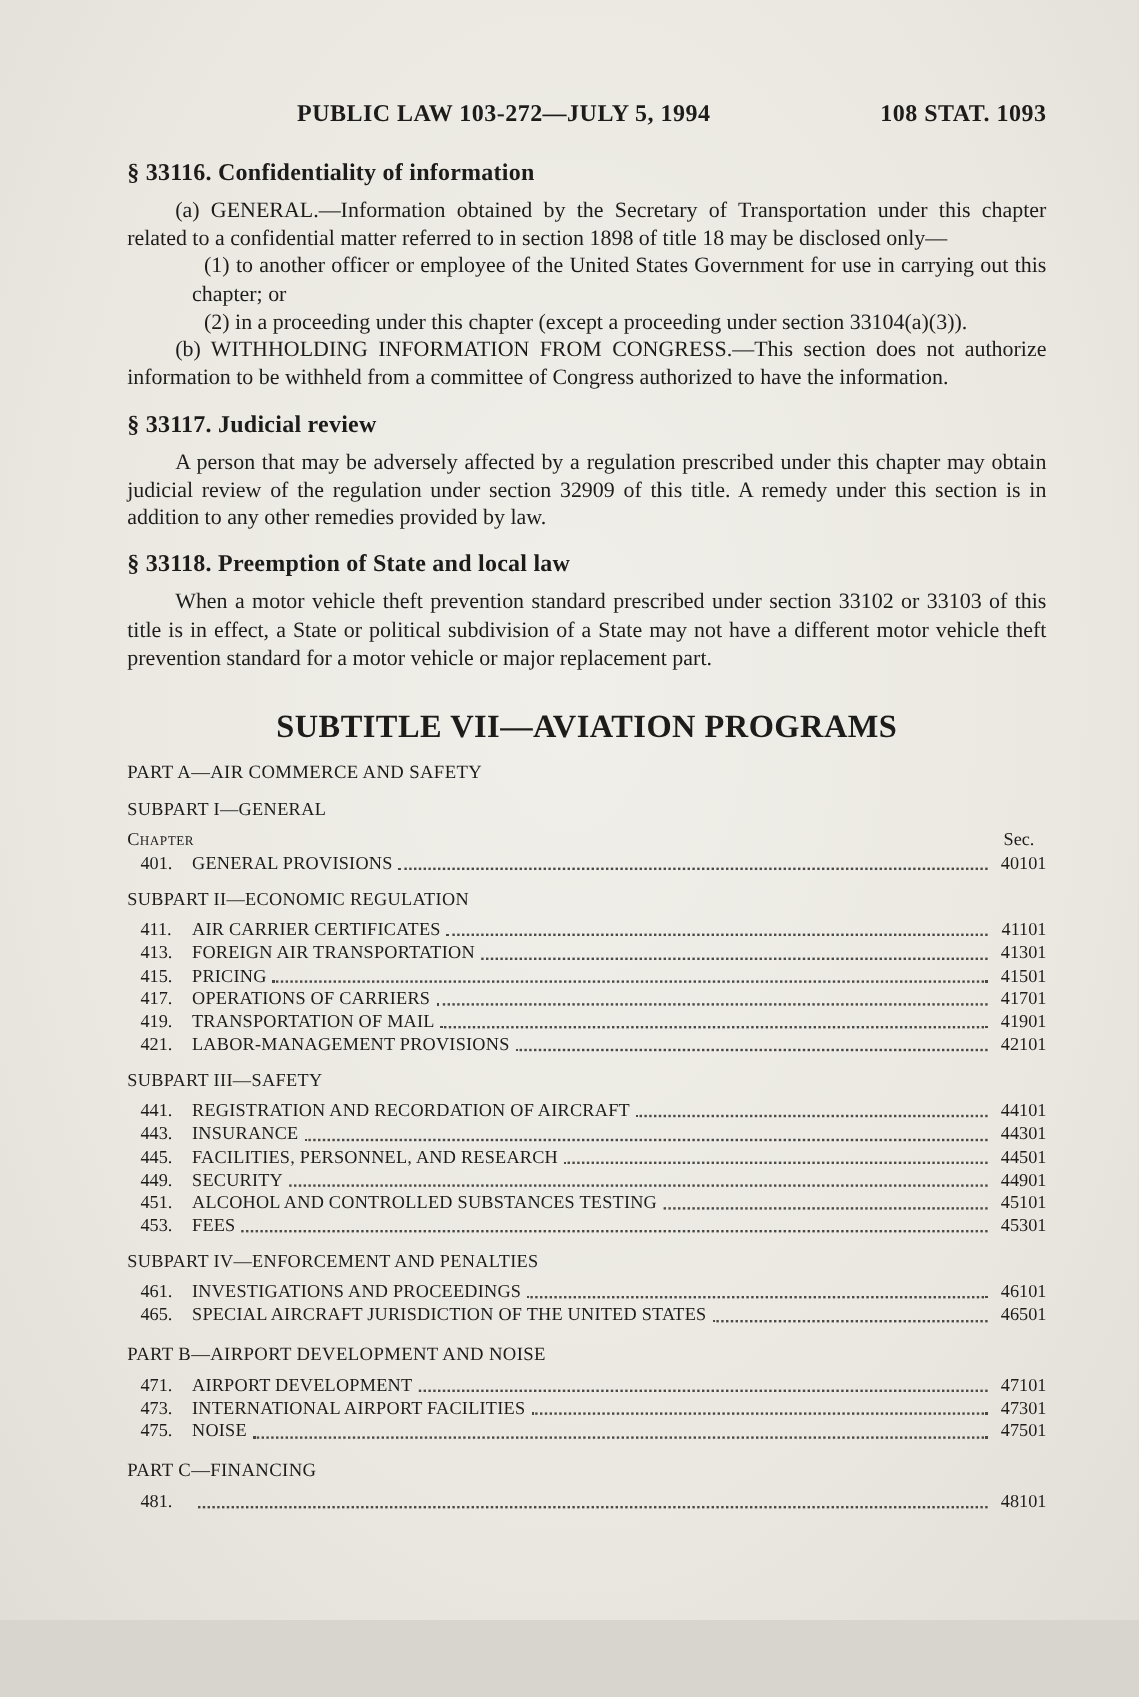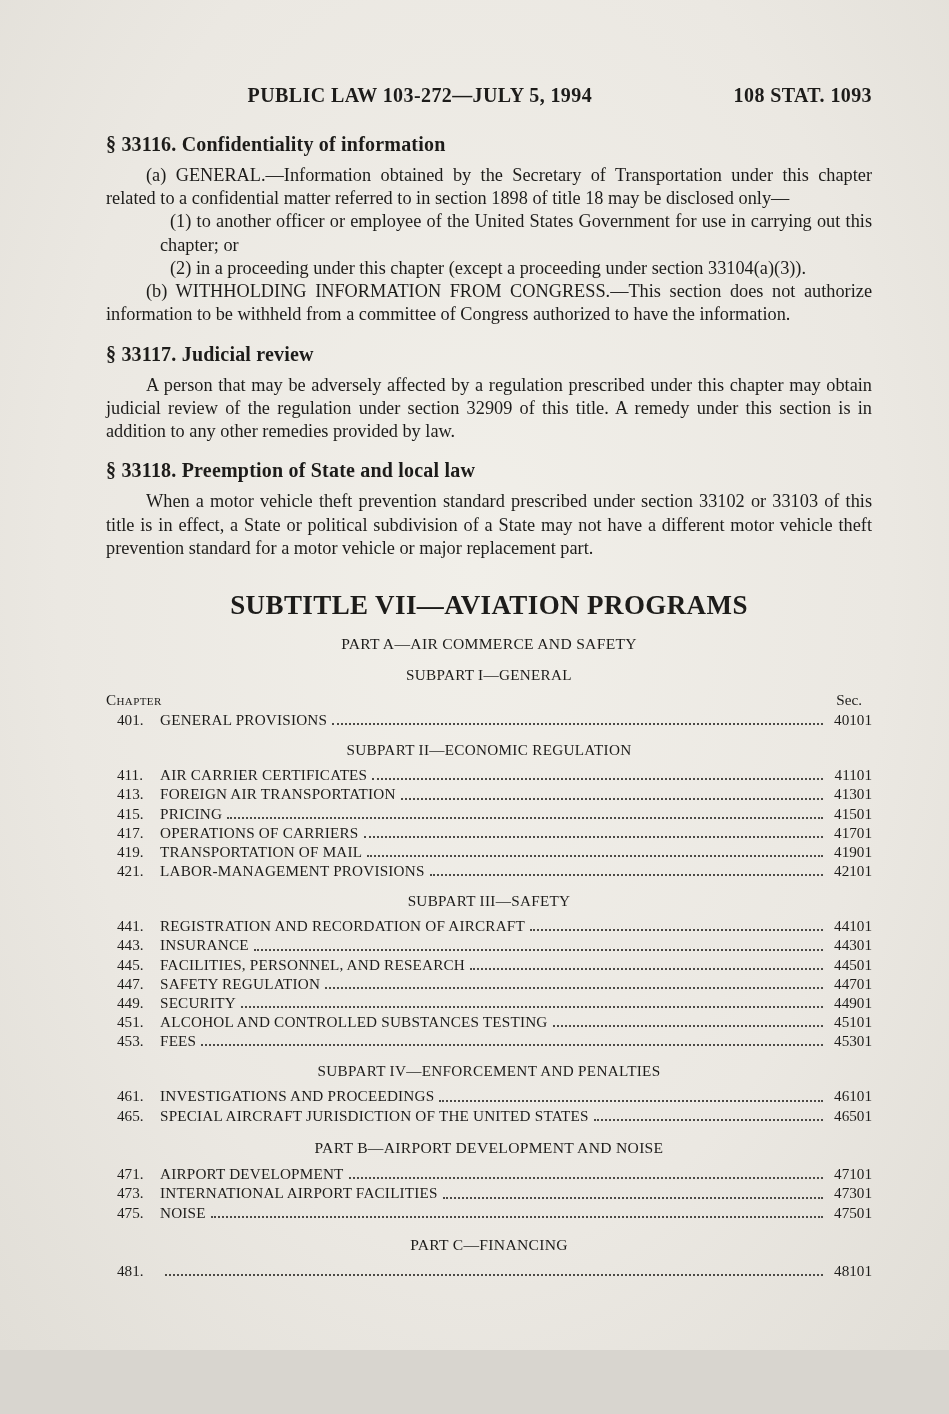--- a/index.html
+++ b/index.html
@@ -47,27 +47,27 @@
   .subtitle {
     text-align: center;
     font-weight: bold;
     font-size: 27px;
     letter-spacing: 0.4px;
     margin: 30px 0 10px 0;
   }
 
   .toc { font-size: 15.2px; line-height: 1.26; }
   .toc-part {
-    text-align: center;
+    text-align: left;
     font-size: 15.6px;
     letter-spacing: 0.3px;
     margin: 13px 0 7px 0;
   }
   .toc-subpart {
-    text-align: center;
+    text-align: left;
     font-size: 15.2px;
     letter-spacing: 0.3px;
     margin: 11px 0 6px 0;
   }
   .toc-colhead {
     display: flex;
     justify-content: space-between;
     align-items: flex-start;
     margin-bottom: 1px;
   }
@@ -187,26 +187,20 @@
           <span class="toc-dots"></span>
           <span class="toc-sec">44301</span>
         </div>
         <div class="toc-row">
           <span class="toc-num">445.</span>
           <span class="toc-title">FACILITIES, PERSONNEL, AND RESEARCH</span>
           <span class="toc-dots"></span>
           <span class="toc-sec">44501</span>
         </div>
         <div class="toc-row">
-          <span class="toc-num">447.</span>
-          <span class="toc-title">SAFETY REGULATION</span>
-          <span class="toc-dots"></span>
-          <span class="toc-sec">44701</span>
-        </div>
-        <div class="toc-row">
           <span class="toc-num">449.</span>
           <span class="toc-title">SECURITY</span>
           <span class="toc-dots"></span>
           <span class="toc-sec">44901</span>
         </div>
         <div class="toc-row">
           <span class="toc-num">451.</span>
           <span class="toc-title">ALCOHOL AND CONTROLLED SUBSTANCES TESTING</span>
           <span class="toc-dots"></span>
           <span class="toc-sec">45101</span>

